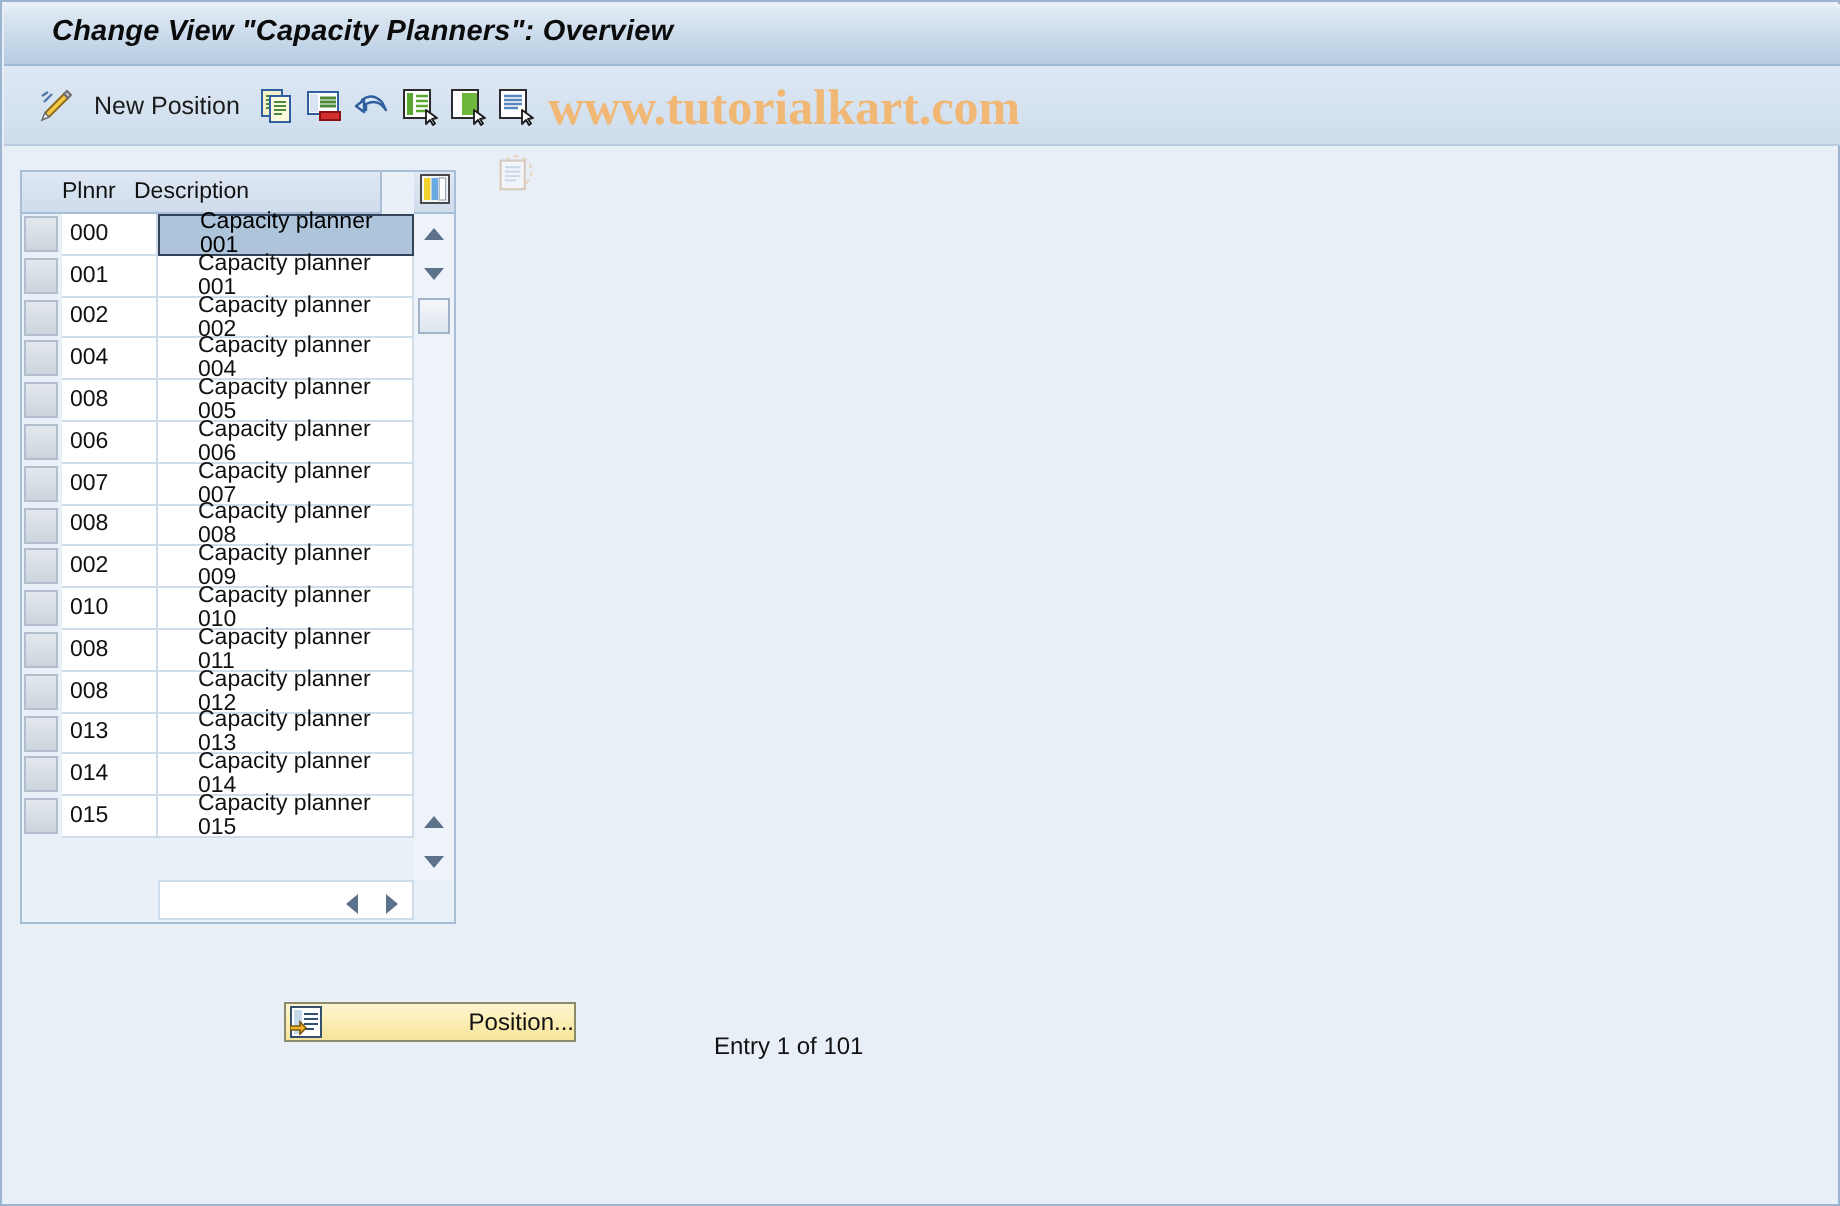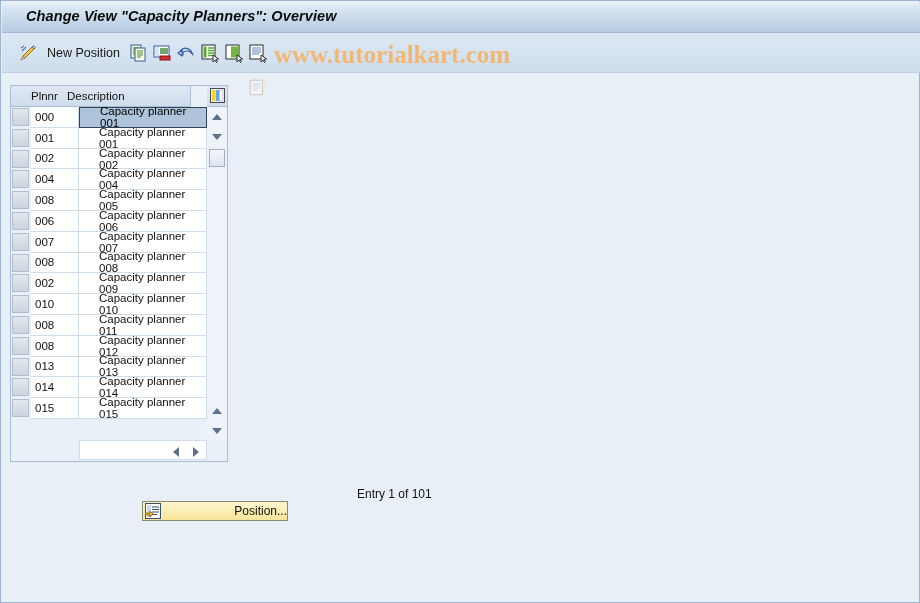--- a/index.html
+++ b/index.html
@@ -290,21 +290,21 @@
     width: 100%;
     text-align: right;
     font-size: 12px;
     color: #111;
     padding-left: 12px;
     box-sizing: border-box;
   }
   .entry-count {
     position: absolute;
     left: 356px;
-    top: 486px;
+    top: 515px;
     font-size: 12px;
     color: #111;
     white-space: nowrap;
   }
 </style>
 </head>
 <body>
 
 <div class="app-window">
 

